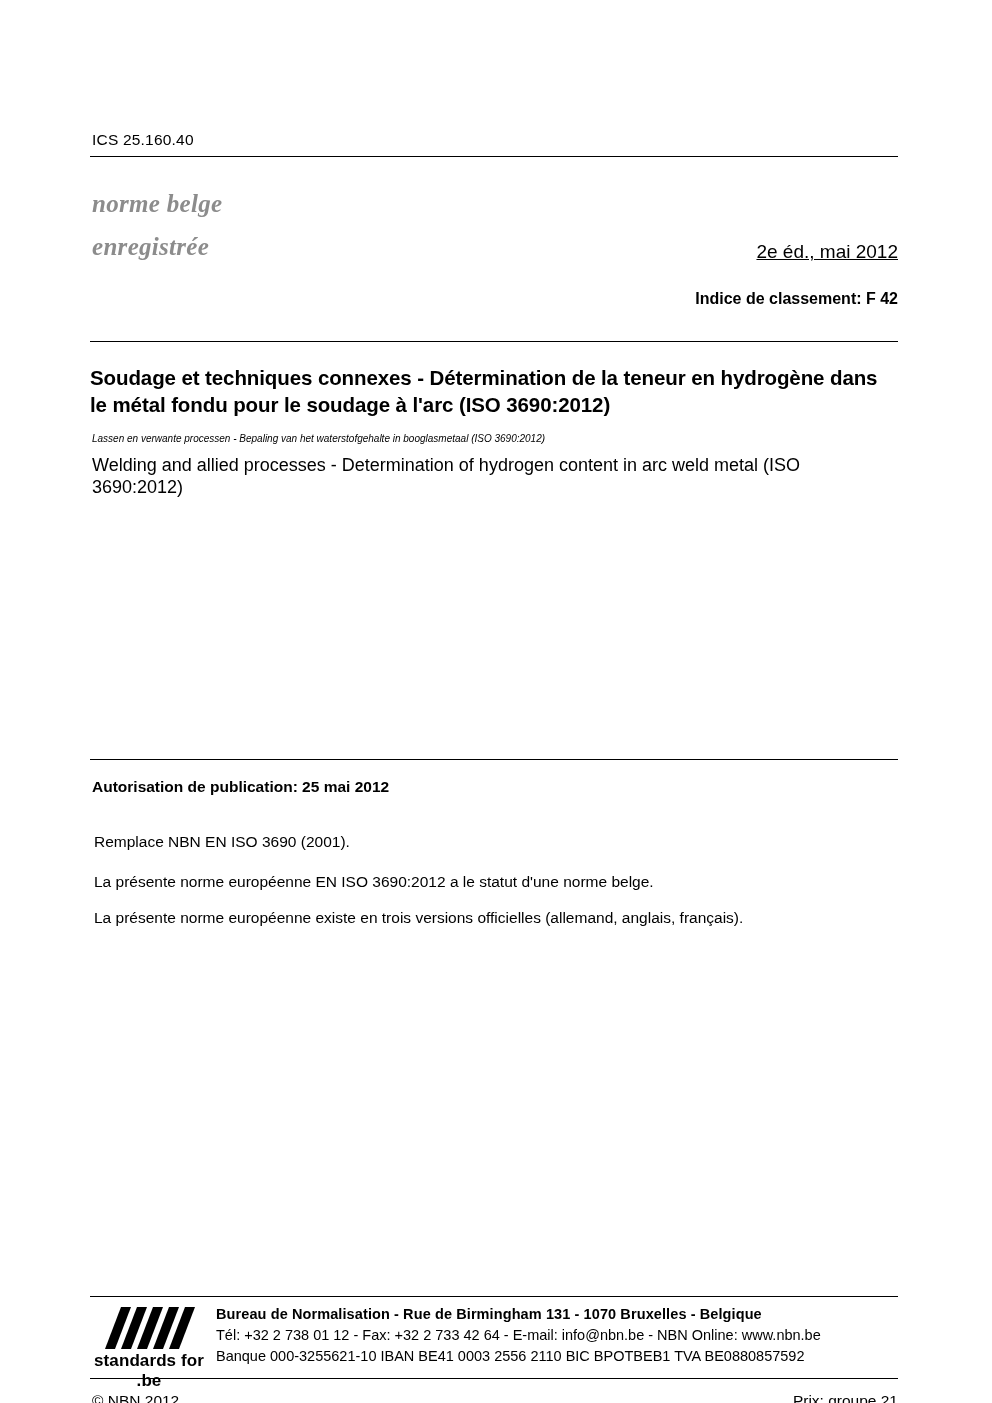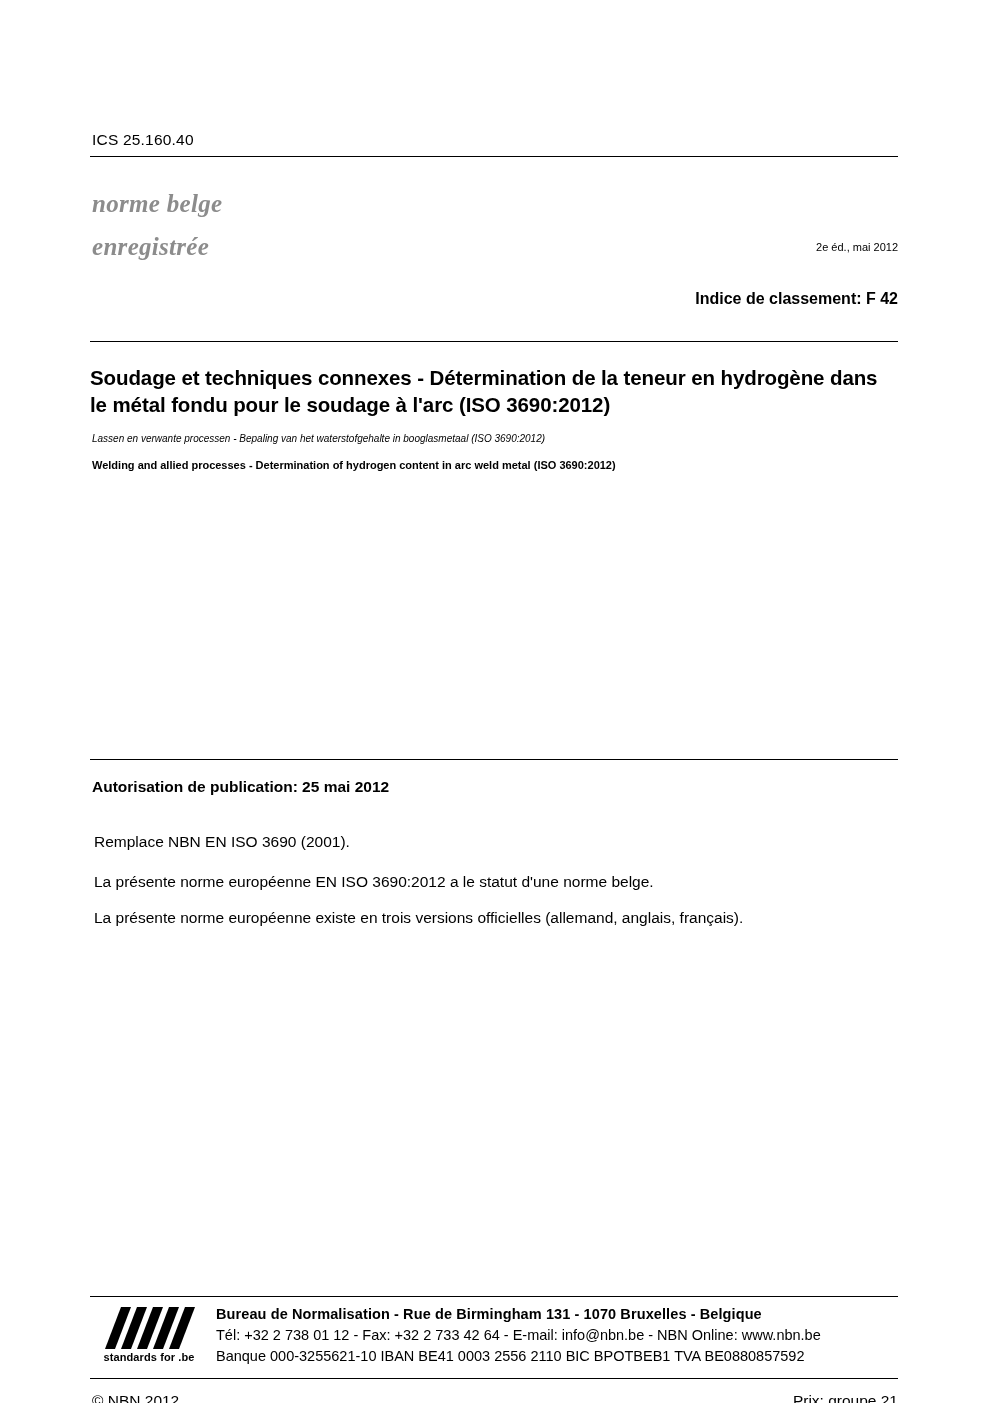--- a/index.html
+++ b/index.html
@@ -68,21 +68,22 @@
     top: 138px;
     text-align: right;
     font-size: 28.5px;
     font-weight: bold;
     letter-spacing: 0.2px;
   }
   .std-edition {
     position: absolute;
     right: 0;
     top: 185px;
-    font-size: 11px;
+    font-size: 19px;
+    text-decoration: underline;
   }
   .std-index {
     position: absolute;
     right: 0;
     top: 234px;
     text-align: right;
     font-size: 16px;
     font-weight: bold;
   }
 
@@ -104,23 +105,22 @@
     width: 800px;
     font-size: 10px;
     line-height: 22px;
     font-style: italic;
   }
   .title-en {
     position: absolute;
     left: 2px;
     top: 398px;
     width: 800px;
-    font-size: 11px;
+    font-size: 18px;
     line-height: 22px;
-    font-weight: bold;
   }
 
   
   .auth {
     position: absolute;
     left: 2px;
     top: 722px;
     font-size: 15.5px;
     font-weight: bold;
   }
@@ -138,21 +138,21 @@
   .footer-logo {
     position: absolute;
     left: 0px;
     top: 1249px;
     width: 118px;
     height: 64px;
     text-align: center;
   }
   .footer-logo svg { display: block; margin: 0 auto; }
   .footer-logo-tag {
-    font-size: 11px;
+    font-size: 17px;
     font-weight: bold;
     letter-spacing: 0.1px;
     margin-top: 2px;
   }
   .footer-address {
     position: absolute;
     left: 126px;
     top: 1248px;
     width: 682px;
     font-size: 14.5px;

